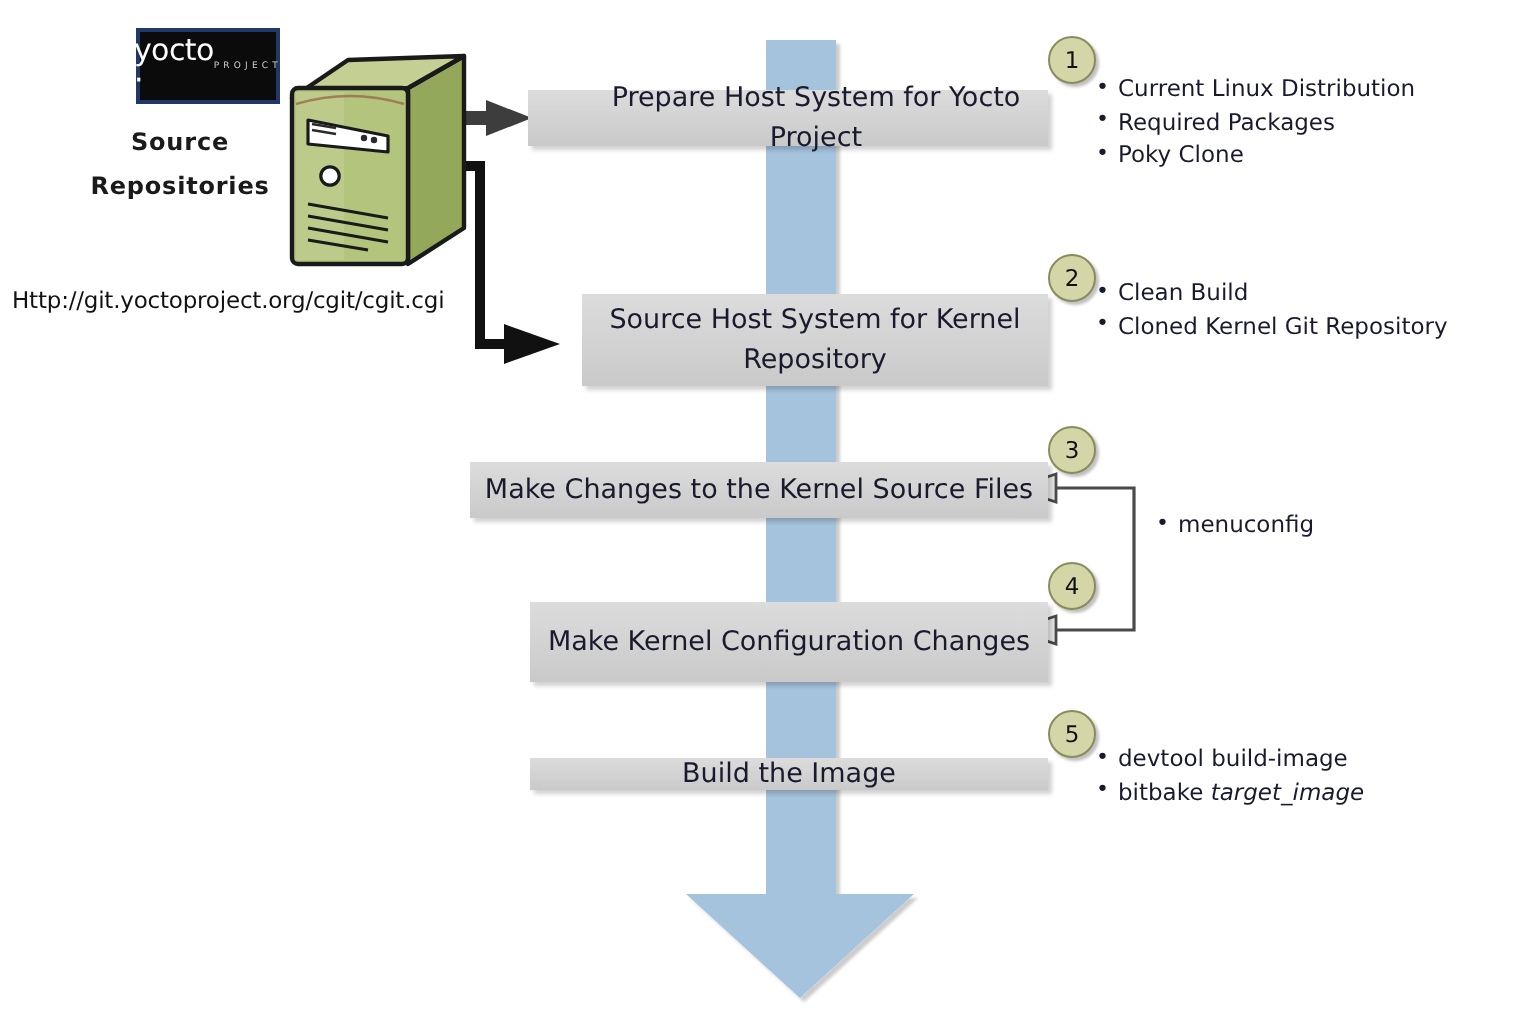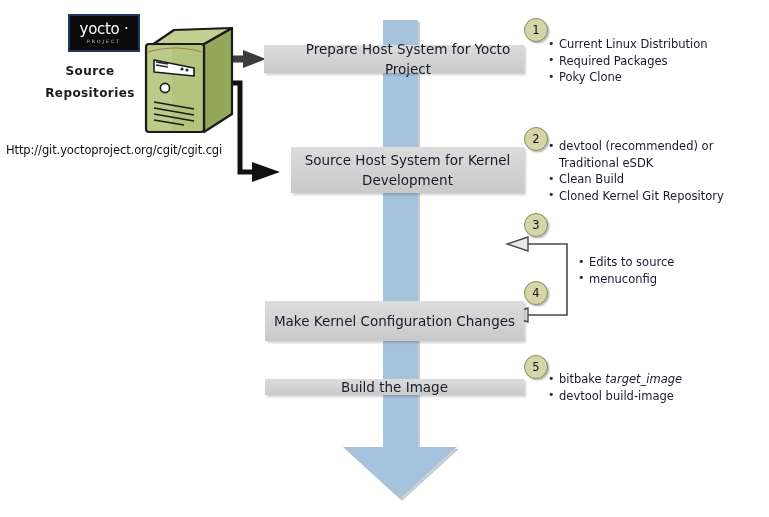--- a/index.html
+++ b/index.html
@@ -14,21 +14,21 @@
   #stage{position:absolute;left:0;top:0;width:769px;height:517px;}
 
   
   .flow-arrow{position:absolute;left:0;top:0;width:769px;height:517px;pointer-events:none;}
 
   
   .logo{
     position:absolute;left:68px;top:14px;width:72px;height:38px;
     background:#0b0b0b;border:2px solid #1f3864;
     box-sizing:border-box;
-    display:flex;flex-direction:column;align-items:center;justify-content:center;
+    display:flex;flex-direction:row;align-items:center;justify-content:center;
   }
   .logo-main{
     color:#ffffff;font-size:15px;letter-spacing:-0.3px;line-height:15px;
     font-family:"DejaVu Sans","Liberation Sans",sans-serif;
   }
   .logo-sub{
     color:#cfcfcf;font-size:4.5px;letter-spacing:2.1px;line-height:7px;margin-top:1px;
     font-family:"DejaVu Sans","Liberation Sans",sans-serif;
   }
 
@@ -162,24 +162,27 @@
     <path d="M26,98 L56,103" fill="none" stroke="#1a1a1a" stroke-width="1.4"></path>
   </svg>
 
   <div class="box" id="box-1">
     <span>Prepare Host System for Yocto Project</span>
   </div>
 
   <div class="box" id="box-2">
     <span>
       <span>Source Host System for Kernel</span><br>
-      <span>Development</span>
+      <span>Repository</span>
     </span>
   </div>
 
+  <div class="box" id="box-3">
+    <span>Make Changes to the Kernel Source Files</span>
+  </div>
 
   <div class="box" id="box-4">
     <span>Make Kernel Configuration Changes</span>
   </div>
 
   <div class="box" id="box-5">
     <span>Build the Image</span>
   </div>
 
   <div class="step-circle" id="step-1">
@@ -198,28 +201,26 @@
     <span>5</span>
   </div>
 
   <ul class="bullets" id="bullets-1">
     <li>Current Linux Distribution</li>
     <li>Required Packages</li>
     <li>Poky Clone</li>
   </ul>
 
   <ul class="bullets" id="bullets-2">
-    <li class="wrap">devtool (recommended) or Traditional eSDK</li>
     <li>Clean Build</li>
     <li>Cloned Kernel Git Repository</li>
   </ul>
 
   <ul class="bullets" id="bullets-3">
-    <li>Edits to source</li>
     <li>menuconfig</li>
   </ul>
 
   <ul class="bullets" id="bullets-5">
+    <li>devtool build-image</li>
     <li><span>bitbake </span><i>target_image</i></li>
-    <li>devtool build-image</li>
   </ul>
 
 </div>
 
 </body></html>

